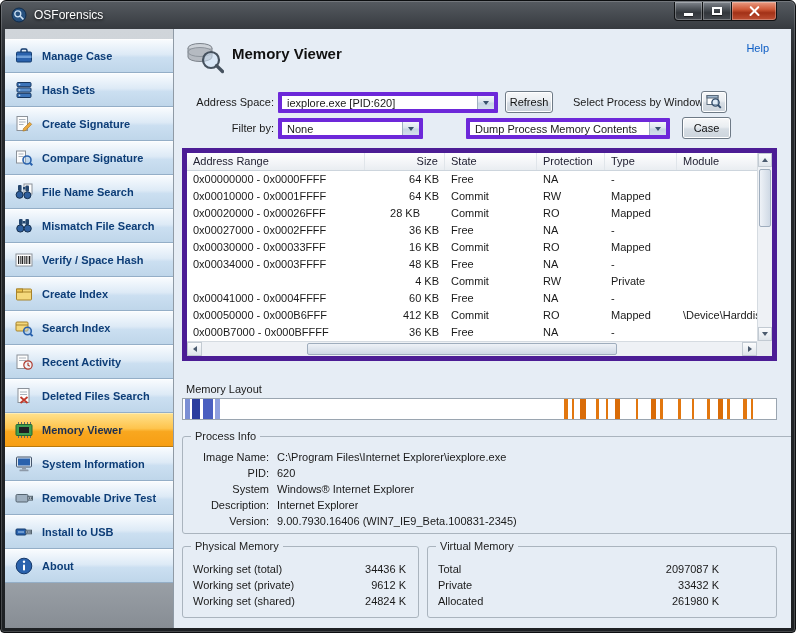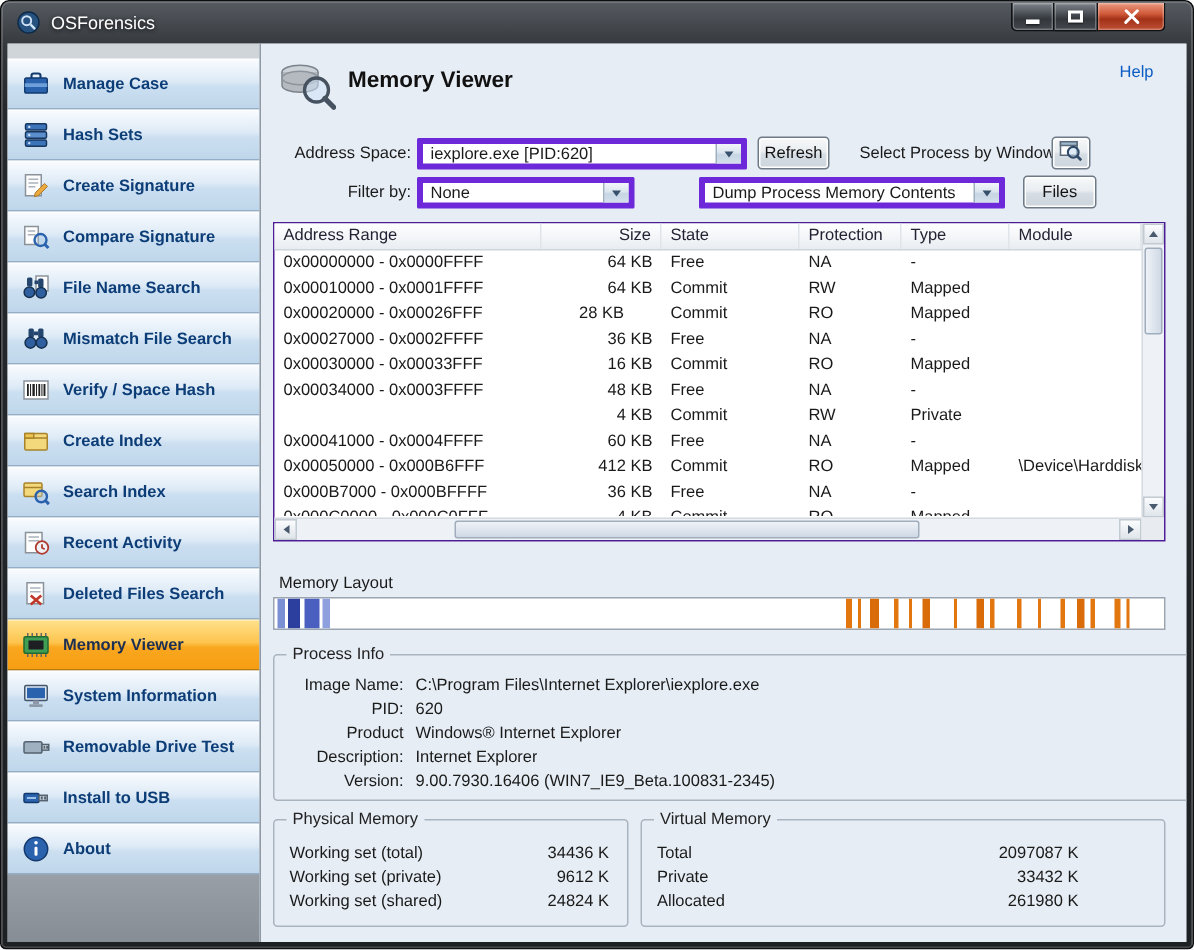--- a/index.html
+++ b/index.html
@@ -59,21 +59,21 @@
     align-items:center;justify-content:center;
     background:linear-gradient(180deg,#f2f6fa,#dce5ee 45%,#c6d5e4 55%,#d4e0ec)}
   .combo-arrow{width:0;height:0;border-left:3.5px solid transparent;
     border-right:3.5px solid transparent;border-top:4px solid #37506b}
   .btn{position:absolute;height:22px;border:1px solid #6e7a86;border-radius:3px;cursor:pointer;
     background:linear-gradient(180deg,#f7f8f9,#e9edf1 45%,#d6dde4 55%,#ccd4dc);
     display:flex;align-items:center;justify-content:center;font-size:11px;color:#111;
     box-shadow:inset 0 0 0 1px #fff}
   
   .memtable{position:absolute;left:8px;top:119px;width:595px;height:213px;background:#fff;
-    border:1px solid #4c1d95}
+    border:5px solid #4c1d95}
   .thead{display:flex;height:18px;border-bottom:1px solid #cdd5dd;
     background:linear-gradient(180deg,#ffffff,#f2f4f7 60%,#e9edf1)}
   .th{font-size:11px;color:#223;line-height:17px;padding:0 6px;flex:none;
     border-right:1px solid #e0e5ea;white-space:nowrap;overflow:hidden;cursor:pointer}
   .tbody{height:177px;overflow:hidden}
   .tr{display:flex;height:17px;cursor:default}
   .td{font-size:11px;line-height:17px;padding:0 6px;flex:none;white-space:nowrap;overflow:hidden}
   .hscroll{position:absolute;left:0;bottom:0;right:15px;height:15px;background:#eef1f5;
     display:flex;border-top:1px solid #d5dbe1}
   .vscroll{position:absolute;top:0;right:0;bottom:15px;width:15px;background:#eef1f5;
@@ -378,21 +378,21 @@
             <span class="combo-arrow"></span>
           </span>
       </div>
       <div class="combo" style="left:292px;top:89px;width:204px">
         <span class="combo-text">Dump Process Memory Contents</span>
         <span class="combo-btn">
             <span class="combo-arrow"></span>
           </span>
       </div>
       <div class="btn" style="left:508px;top:88px;width:49px">
-        <span>Files</span>
+        <span>Case</span>
       </div>
 
       <div class="memtable">
         <div class="thead" id="thead">
             <div class="th" style="width: 178px; text-align: left;">Address Range</div>
             <div class="th" style="width: 80px; text-align: right;">Size</div>
             <div class="th" style="width: 92px; text-align: left;">State</div>
             <div class="th" style="width: 68px; text-align: left;">Protection</div>
             <div class="th" style="width: 72px; text-align: left;">Type</div>
             <div class="th" style="width: 88px; text-align: left;">Module</div>
@@ -539,21 +539,21 @@
         <div id="pi-fields">
             <div class="pi-row">
               <span class="pi-label">Image Name:</span>
               <span class="pi-value">C:\Program Files\Internet Explorer\iexplore.exe</span>
             </div>
             <div class="pi-row">
               <span class="pi-label">PID:</span>
               <span class="pi-value">620</span>
             </div>
             <div class="pi-row">
-              <span class="pi-label">Product</span>
+              <span class="pi-label">System</span>
               <span class="pi-value">Windows® Internet Explorer</span>
             </div>
             <div class="pi-row">
               <span class="pi-label">Description:</span>
               <span class="pi-value">Internet Explorer</span>
             </div>
             <div class="pi-row">
               <span class="pi-label">Version:</span>
               <span class="pi-value">9.00.7930.16406 (WIN7_IE9_Beta.100831-2345)</span>
             </div>

